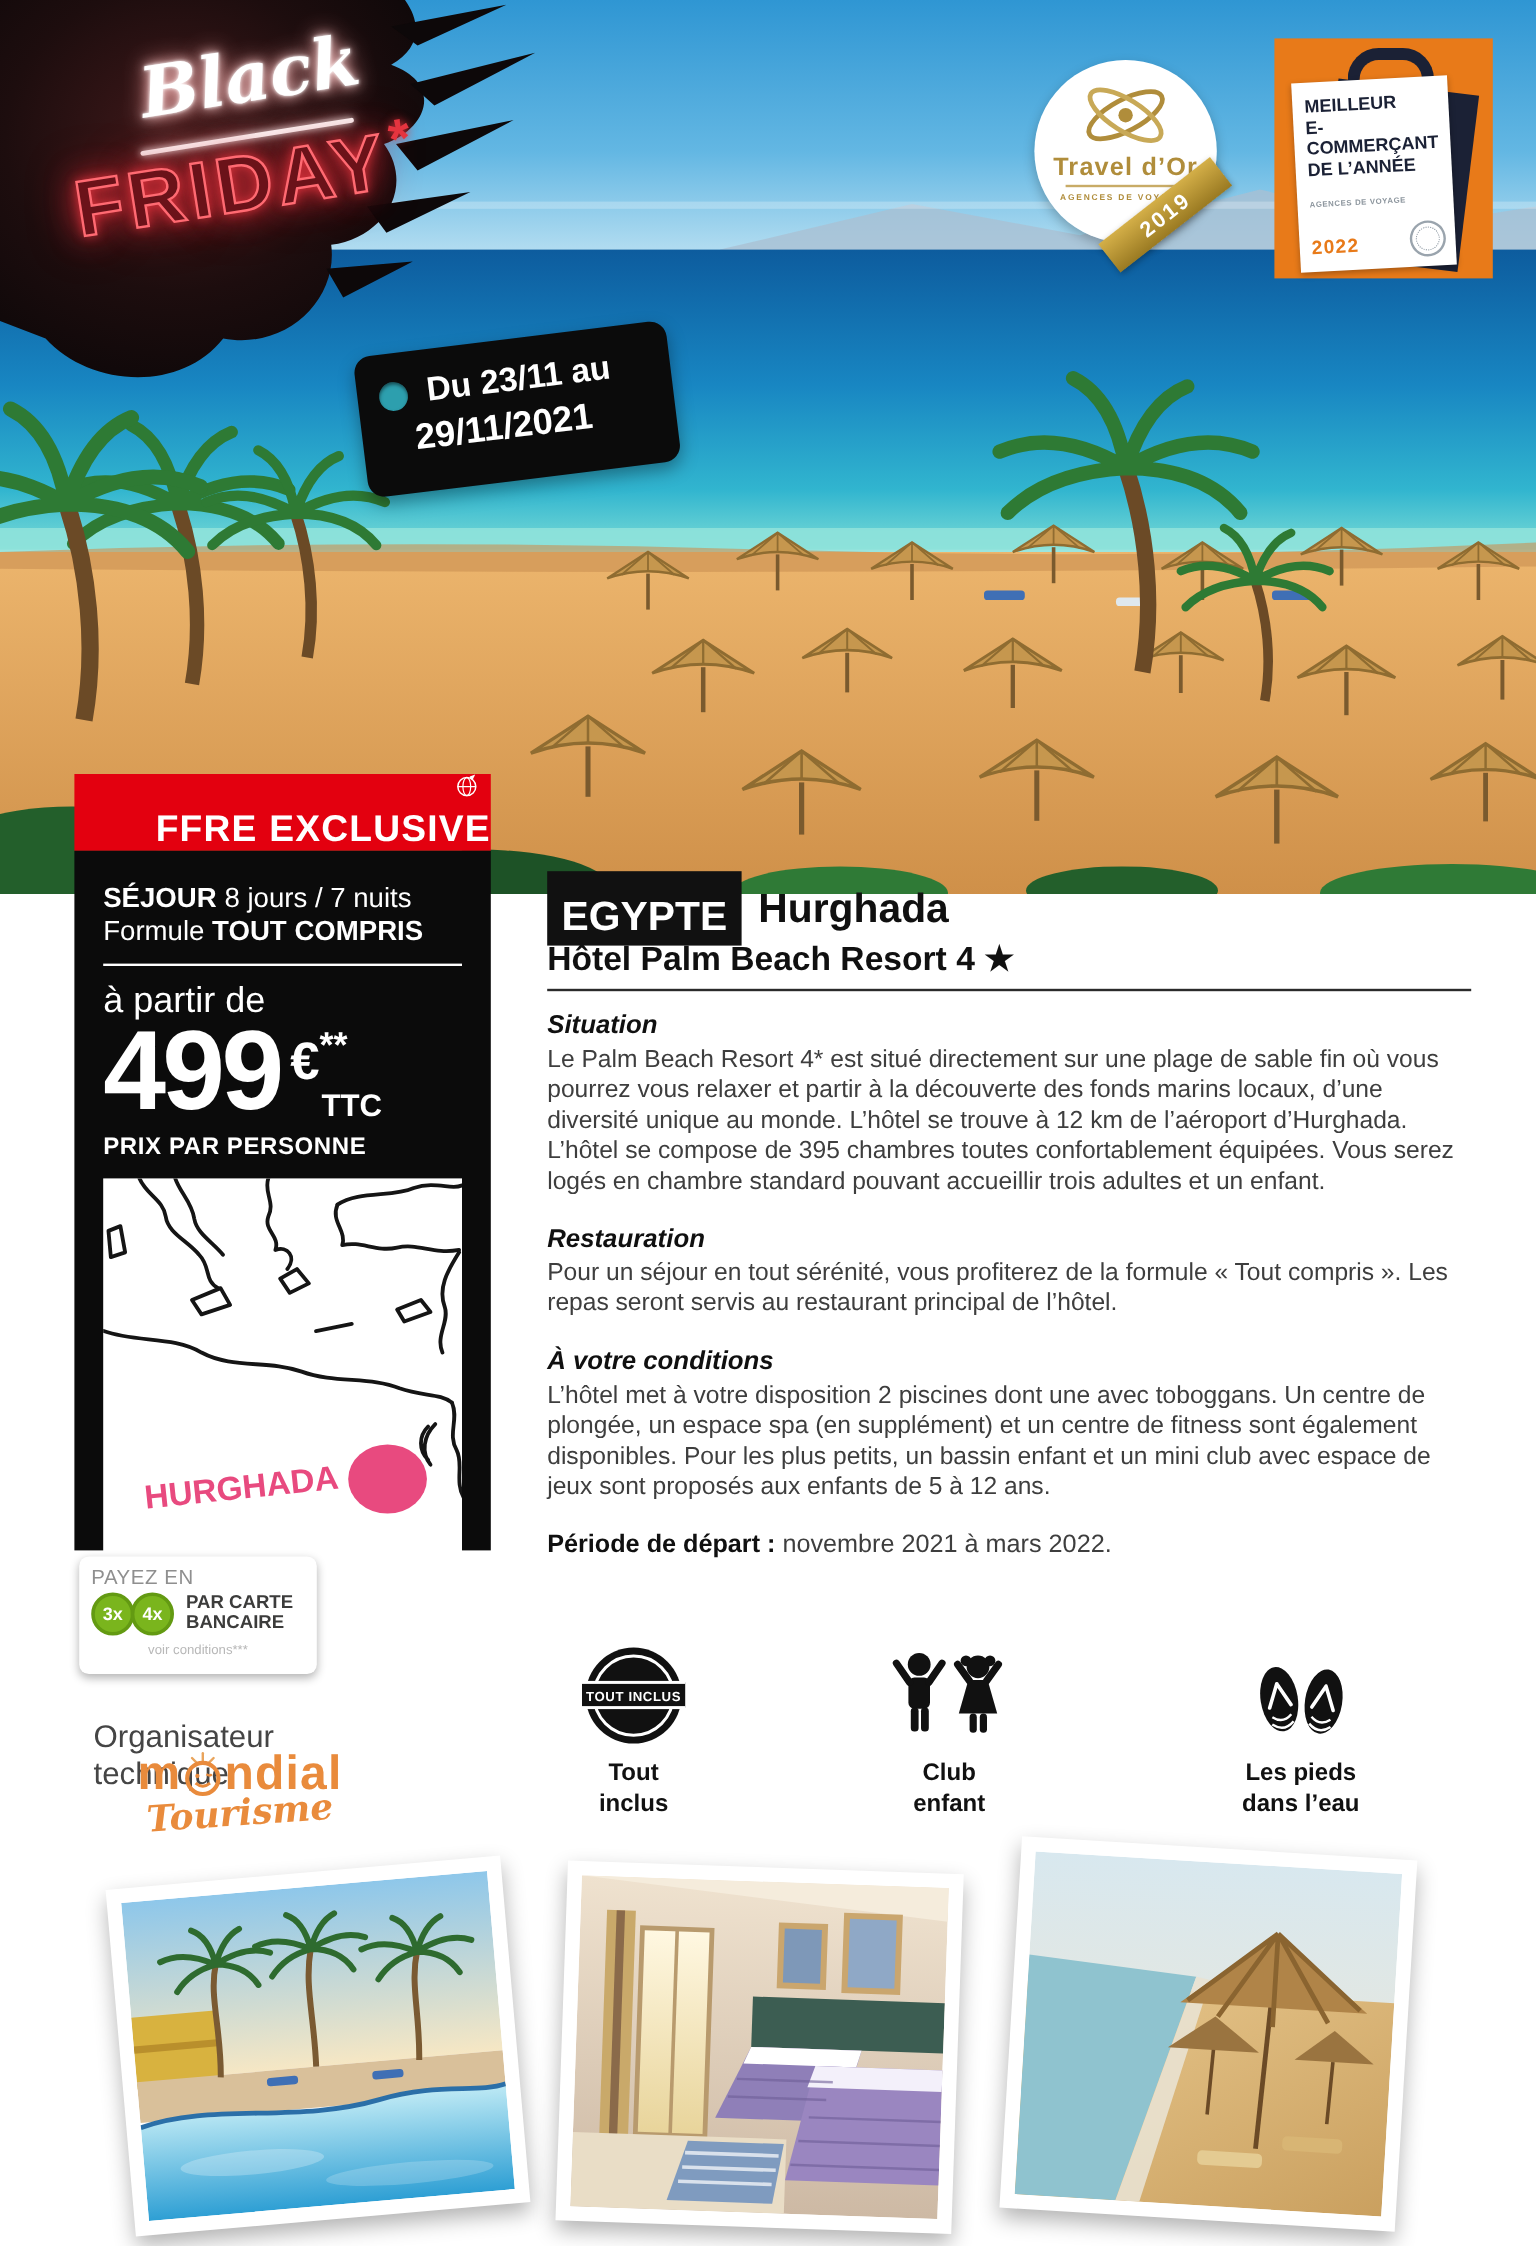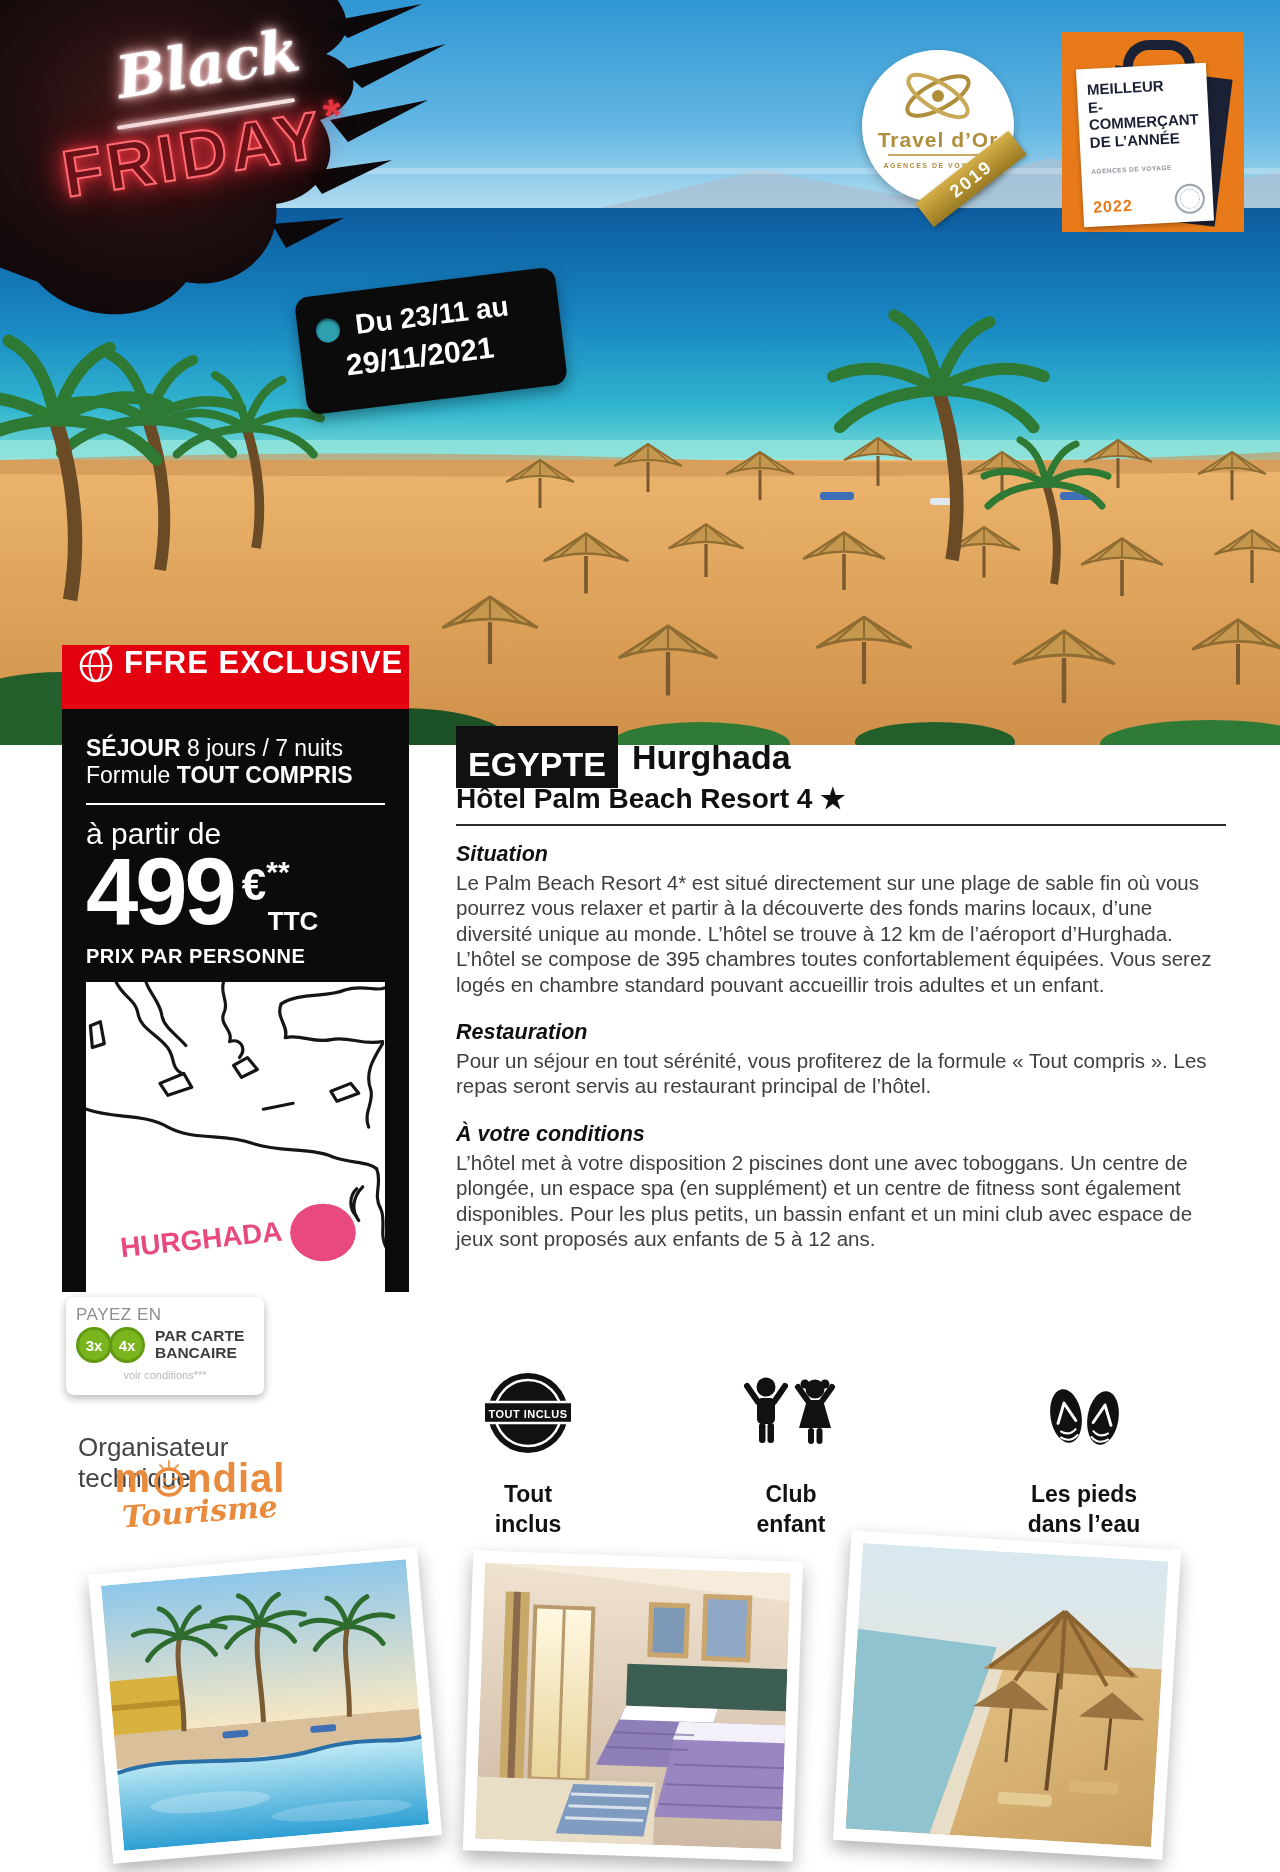--- a/index.html
+++ b/index.html
@@ -60,21 +60,21 @@
       transform:rotate(-3deg);box-shadow:0 2px 5px rgba(0,0,0,.3);padding:12px 10px;box-sizing:border-box;}
   #ecom .t{color:#1b2135;font-weight:900;font-size:15px;line-height:1.18;}
   #ecom .sub{margin-top:16px;color:#8d969e;font-size:6.5px;font-weight:700;letter-spacing:.5px;}
   #ecom .year{position:absolute;left:10px;bottom:10px;color:#e87a19;font-weight:900;font-size:16px;letter-spacing:1px;}
   #ecom .seal{position:absolute;right:8px;bottom:8px;width:26px;height:26px;border:2px solid #9aa4ad;
       border-radius:50%;transform:rotate(-20deg);}
   #ecom .seal::after{content:"";position:absolute;inset:3px;border:1px dotted #9aa4ad;border-radius:50%;}
 
   
   #banner{top:645px;left:62px;width:347px;height:64px;background:#e3000f;display:flex;
-      align-items:flex-start;padding-left:14px;box-sizing:border-box;gap:8px;}
+      align-items:flex-end;padding-left:14px;box-sizing:border-box;gap:8px;flex-direction:column;}
   #banner .lbl{color:#fff;font-size:31px;font-weight:900;letter-spacing:1px;}
   #banner-tab{top:709px;left:142px;width:0;height:0;border-left:13px solid transparent;
       border-right:13px solid transparent;border-top:16px solid #e3000f;}
   #panel{top:709px;left:62px;width:347px;height:583px;background:#0b0b0b;color:#fff;
       padding:26px 24px 0;box-sizing:border-box;}
   #panel .row1{font-size:23px;}
   #panel .b{font-weight:900;}
   #panel hr{border:none;border-top:2px solid #fff;margin:14px 0 12px;}
   #panel .from{font-size:30px;font-weight:400;}
   .price-row{display:flex;align-items:flex-start;margin-top:-6px;}
@@ -115,21 +115,21 @@
   #sections{top:842px;left:456px;width:778px;color:#3e3e3e;}
   .sec-title{font-size:21.5px;font-weight:900;color:#101010;margin:23px 0 3px;font-style:italic;}
   .sec-text{font-size:20.5px;line-height:1.24;}
   .departure{margin-top:24px;font-size:21px;}
   .departure .lab{font-weight:900;color:#101010;}
 
   
   #features{top:1368px;left:468px;width:706px;display:flex;justify-content:space-between;}
   .feat{text-align:center;}
   .feat .ic{height:88px;display:flex;align-items:flex-end;justify-content:center;}
-  .feat .cap{font-size:23px;font-weight:900;color:#111;line-height:1.3;margin-top:24px;}
+  .feat .cap{font-size:20px;font-weight:900;color:#111;line-height:1.3;margin-top:8px;}
   .f1{width:120px;}.f2{width:216px;}.f3{width:180px;}.f4{width:150px;}
 
   
   .photo{background:#fff;padding:12px;box-shadow:0 8px 18px rgba(0,0,0,.3);}
   .photo svg{display:block;}
   #ph1{top:1560px;left:100px;transform:rotate(-5deg);}
   #ph2{top:1556px;left:468px;transform:rotate(2deg);}
   #ph3{top:1540px;left:842px;transform:rotate(3.5deg);}
 </style>
 </head>
@@ -380,20 +380,21 @@
 <div class="abs" id="rule"></div>
 
 <div class="abs" id="sections">
   <div class="sec-title" style="margin-top:0;">Situation</div>
   <div class="sec-text">Le Palm Beach Resort 4* est situé directement sur une plage de sable fin où vous pourrez vous relaxer et partir à la découverte des fonds marins locaux, d’une diversité unique au monde. L’hôtel se trouve à 12 km de l’aéroport d’Hurghada.</div>
   <div class="sec-text">L’hôtel se compose de 395 chambres toutes confortablement équipées. Vous serez logés en chambre standard pouvant accueillir trois adultes et un enfant.</div>
   <div class="sec-title">Restauration</div>
   <div class="sec-text">Pour un séjour en tout sérénité, vous profiterez de la formule « Tout compris ». Les repas seront servis au restaurant principal de l’hôtel.</div>
   <div class="sec-title">À votre conditions</div>
   <div class="sec-text">L’hôtel met à votre disposition 2 piscines dont une avec toboggans. Un centre de plongée, un espace spa (en supplément) et un centre de fitness sont également disponibles. Pour les plus petits, un bassin enfant et un mini club avec espace de jeux sont proposés aux enfants de 5 à 12 ans.</div>
+  <div class="departure"><span class="lab">Période de départ :</span><span> novembre 2021 à mars 2022.</span></div>
 </div>
 
 <div class="abs" id="features">
   <div class="feat f1">
     <div class="ic">
       <svg width="86" height="86" viewBox="0 0 86 86">
         <circle cx="43" cy="43" r="40" fill="#111"></circle>
         <circle cx="43" cy="43" r="33" fill="none" stroke="#fff" stroke-width="2.5"></circle>
         <rect x="-3" y="32" width="92" height="21" fill="#111" stroke="#fff" stroke-width="2.5"></rect>
         <text x="43" y="47.5" text-anchor="middle" font-size="11" font-weight="bold" fill="#fff" letter-spacing="0.5">TOUT INCLUS</text>

